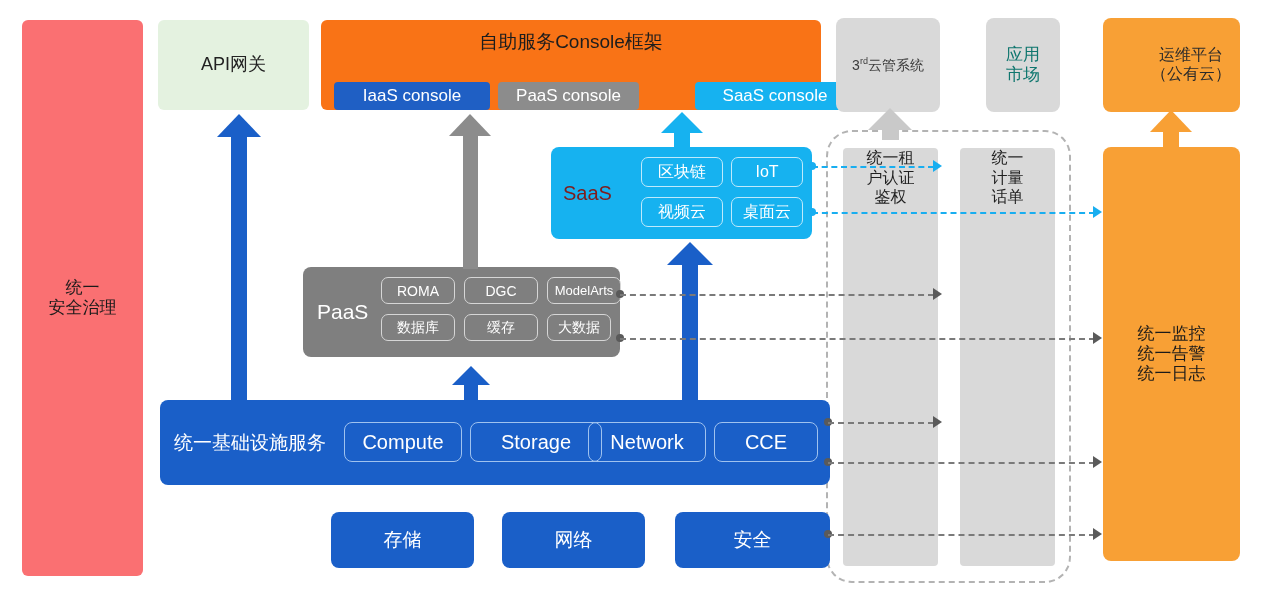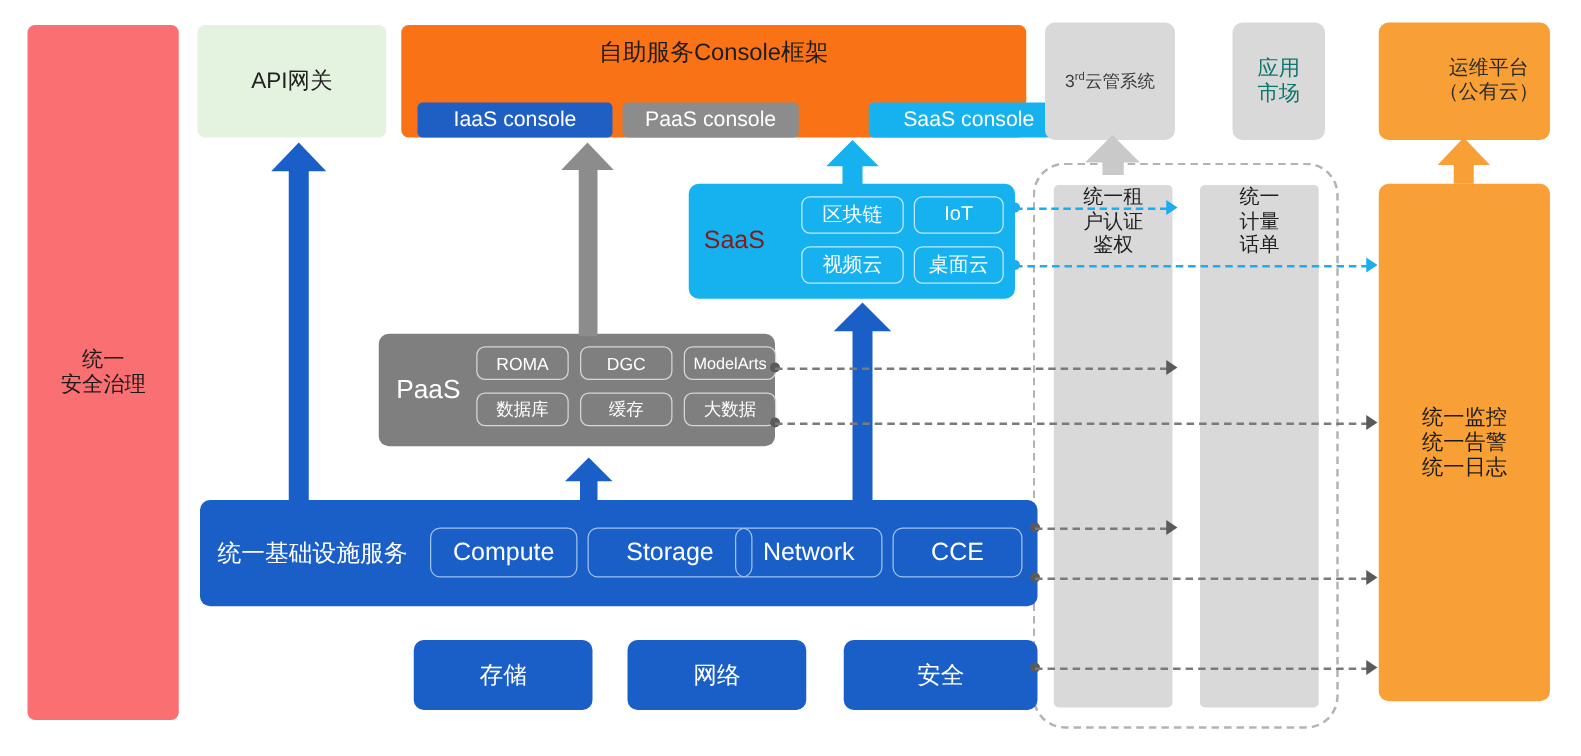--- a/index.html
+++ b/index.html
@@ -104,21 +104,21 @@
   .paas-chip{
     position:absolute;height:27px;border:1.5px solid #d6d6d6;border-radius:7px;
     display:flex;align-items:center;justify-content:center;color:#fff;font-size:14px;
     box-sizing:border-box;
   }
   #paas-roma{left:78px;top:10px;width:74px;}
   #paas-dgc{left:161px;top:10px;width:74px;}
   #paas-modelarts{left:244px;top:10px;width:74px;font-size:13px;}
   #paas-db{left:78px;top:47px;width:74px;}
   #paas-cache{left:161px;top:47px;width:74px;}
-  #paas-bigdata{left:244px;top:47px;width:74px;}
+  #paas-bigdata{left:244px;top:47px;width:64px;}
 
   
   #infra{
     left:160px;top:400px;width:670px;height:85px;
     background:#1a5fc8;border-radius:8px;display:block;
   }
   #infra .iname{
     position:absolute;left:14px;top:50%;transform:translateY(-50%);
     color:#fff;font-size:19px;
   }

